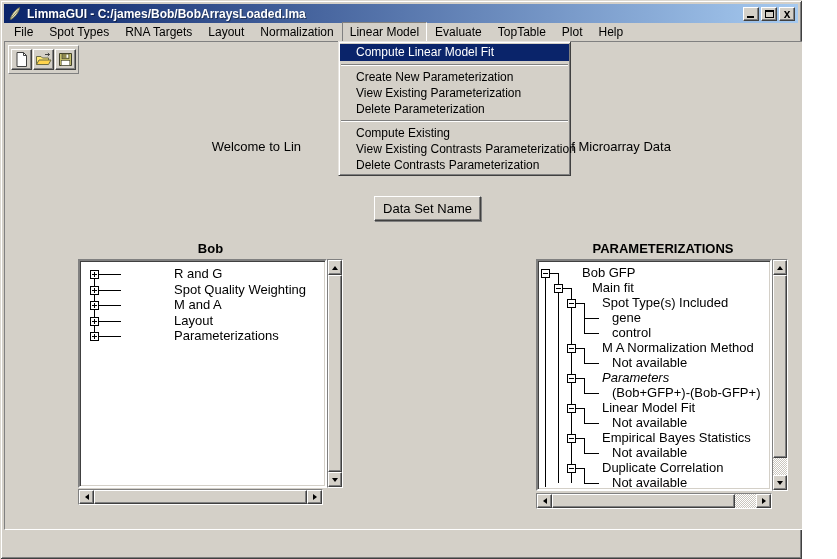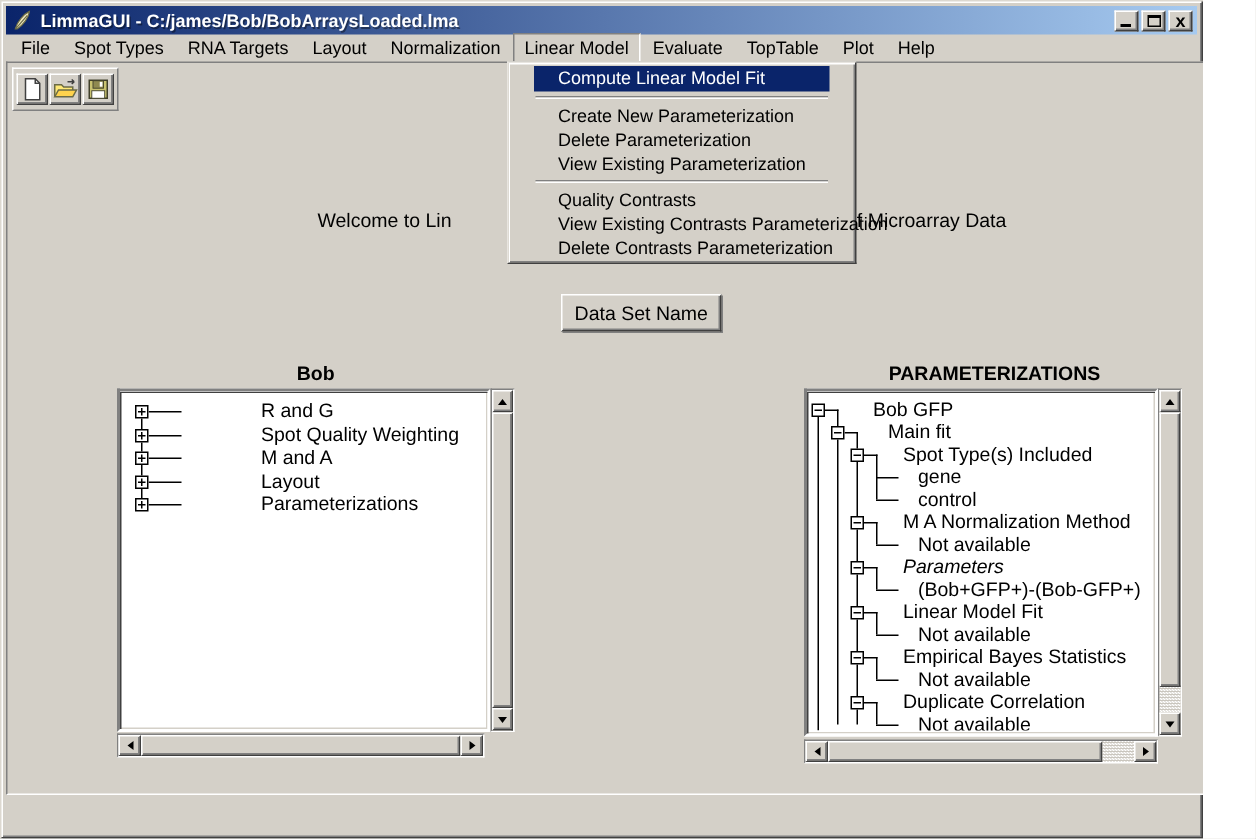--- a/index.html
+++ b/index.html
@@ -69,21 +69,21 @@
     display:flex;align-items:center;justify-content:center;}
   .dither{position:absolute;background:repeating-conic-gradient(#ffffff 0% 25%, #cac6be 0% 50%);background-size:2px 2px;}
   .tri-up{width:0;height:0;border-left:3px solid transparent;border-right:3px solid transparent;border-bottom:4px solid #000;}
   .tri-dn{width:0;height:0;border-left:3px solid transparent;border-right:3px solid transparent;border-top:4px solid #000;}
   .tri-lf{width:0;height:0;border-top:3px solid transparent;border-bottom:3px solid transparent;border-right:4px solid #000;}
   .tri-rt{width:0;height:0;border-top:3px solid transparent;border-bottom:3px solid transparent;border-left:4px solid #000;}
   
   .dropdown{position:absolute;top:41px;width:233px;z-index:60;background:#d4d0c8;
     border:1px solid;border-color:#e8e5e0 #404040 #404040 #e8e5e0;
     box-shadow:inset 1px 1px 0 #fff, inset -1px -1px 0 #808080;
-    padding:2px 17px;font-size:12px;}
+    padding:2px 1px;font-size:12px;}
   .dd-item{height:16px;line-height:16px;padding-left:16px;white-space:nowrap;}
   .dd-item.hl{background:#0a246a;color:#fff;height:17px;line-height:17px;}
   .dd-sep{height:8px;position:relative;}
   .dd-sep:before{content:"";position:absolute;left:1px;right:1px;top:3px;height:1px;background:#808080;}
   .dd-sep:after{content:"";position:absolute;left:1px;right:1px;top:4px;height:1px;background:#fff;}
 </style>
 </head>
 <body>
 
 <div class="window">
@@ -294,21 +294,21 @@
     <span class="dither" style="left:198px;top:0;width:21px;height:14px;"></span>
     <span class="sb-el" style="right:0;top:0;width:15px;height:14px;">
         <span class="tri-rt"></span>
       </span>
   </div>
 
   <div class="dropdown" id="dropdown" style="left: 338px;">
       <div class="dd-item hl">Compute Linear Model Fit</div>
       <div class="dd-sep"></div>
       <div class="dd-item">Create New Parameterization</div>
+      <div class="dd-item">View Existing Parameterization</div>
       <div class="dd-item">Delete Parameterization</div>
-      <div class="dd-item">View Existing Parameterization</div>
       <div class="dd-sep"></div>
-      <div class="dd-item">Quality Contrasts</div>
+      <div class="dd-item">Compute Existing</div>
       <div class="dd-item">View Existing Contrasts Parameterization</div>
       <div class="dd-item">Delete Contrasts Parameterization</div>
     </div>
 
 </div>
 
 </body></html>

